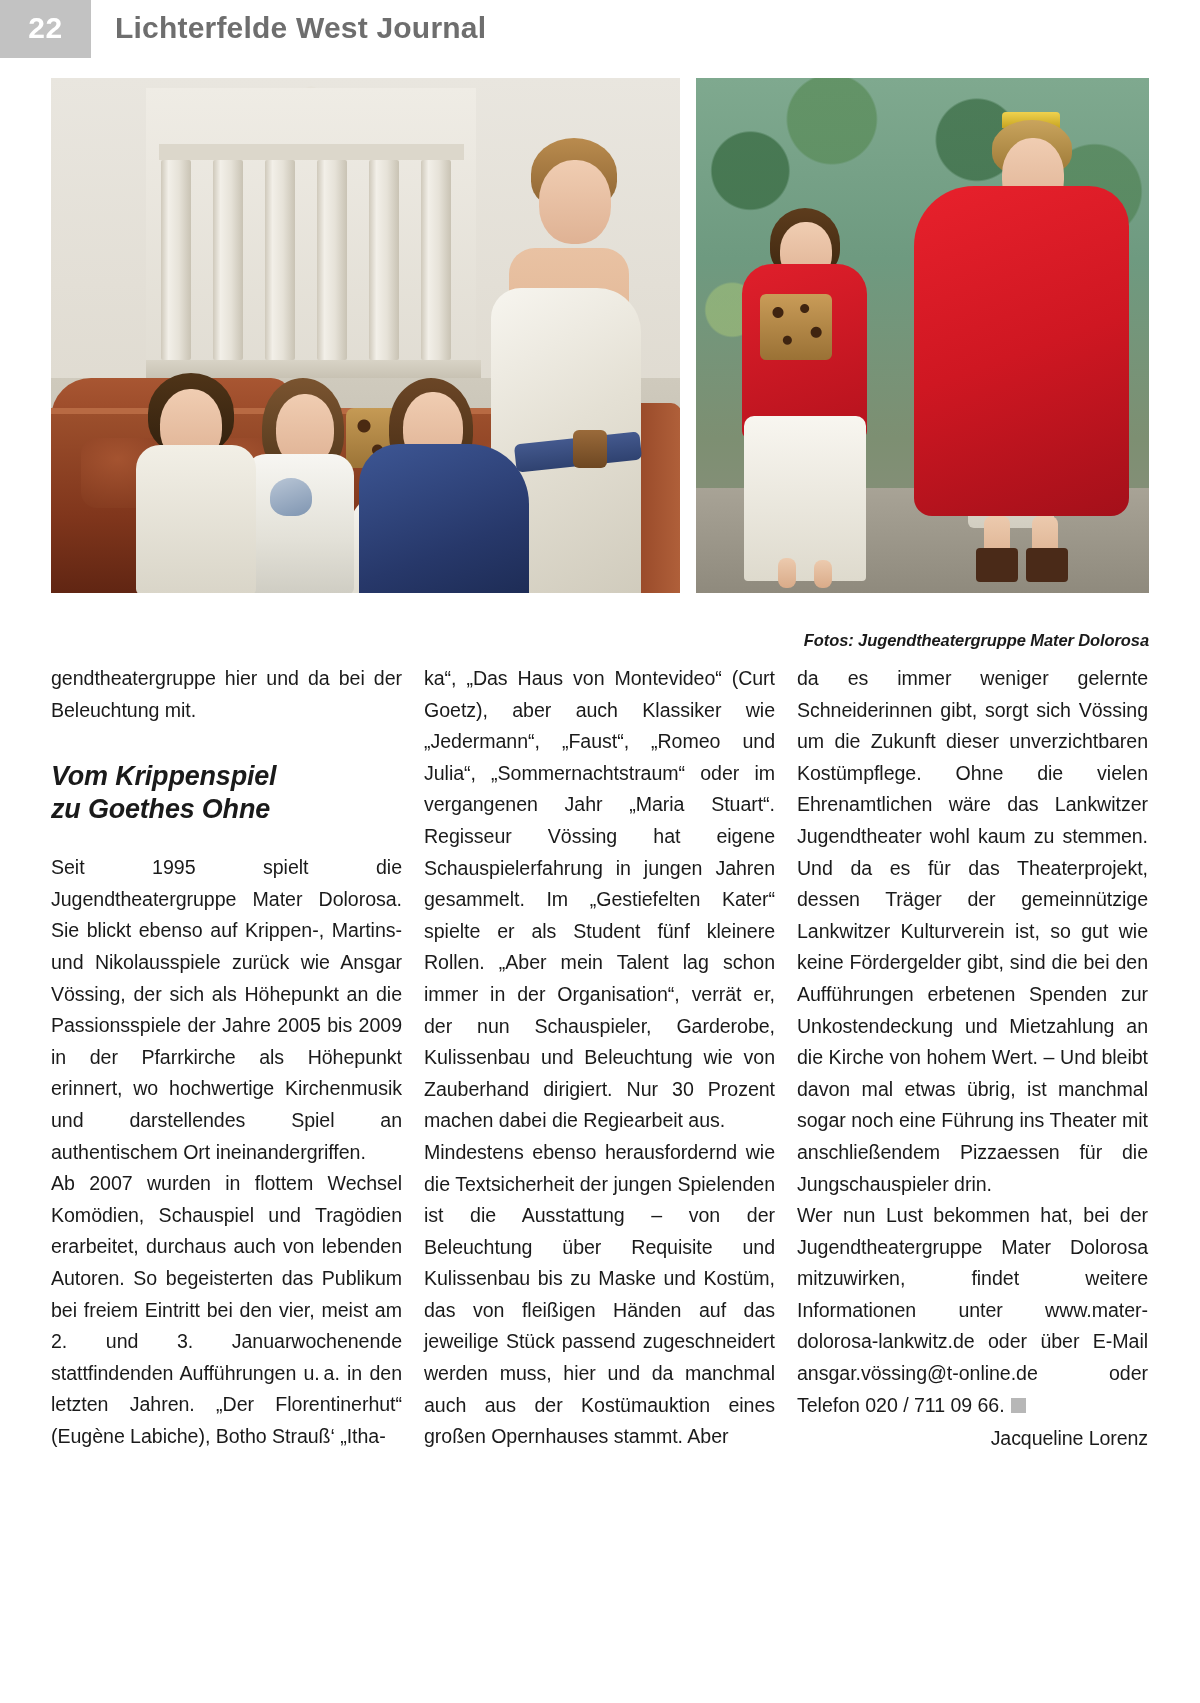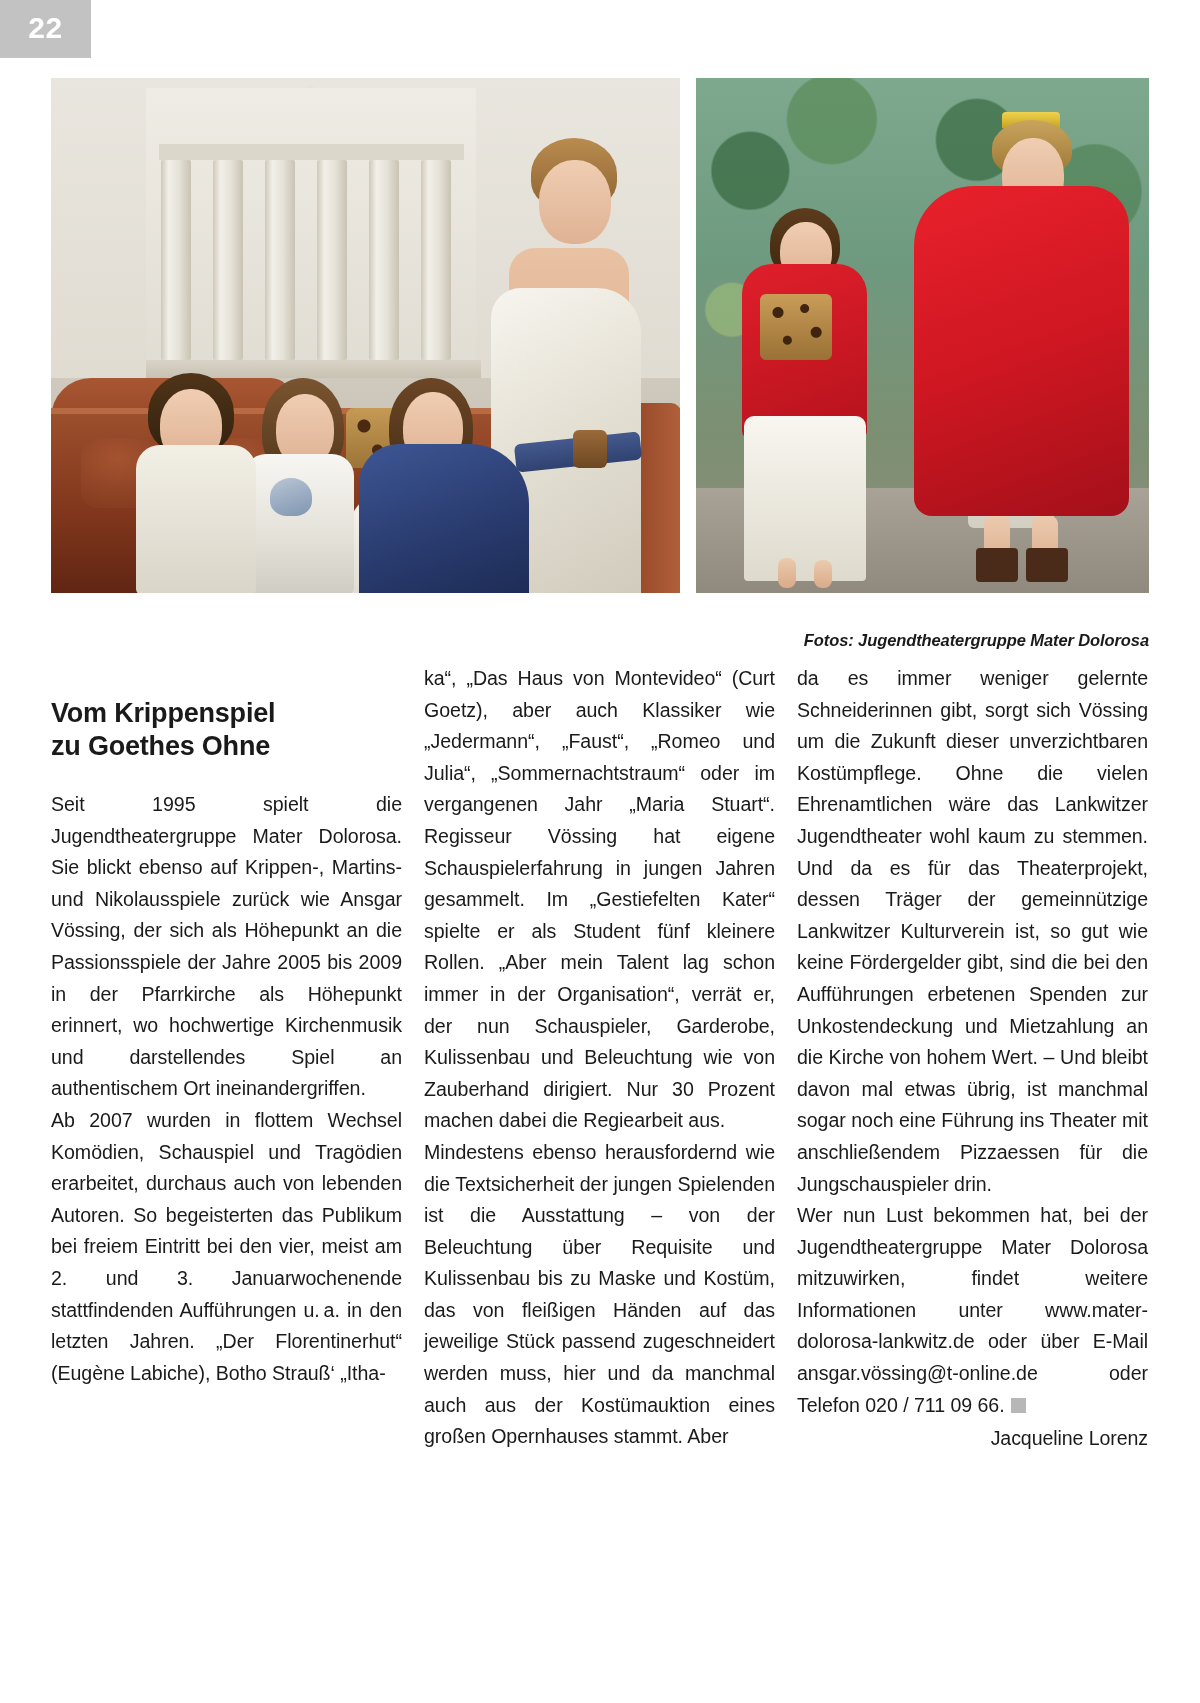--- a/index.html
+++ b/index.html
@@ -321,20 +321,21 @@
   }
   .col p { margin: 0; }
   .col p.cont { text-indent: 0; }
 
   .section-head {
     font-size: 27px;
     line-height: 33px;
     font-weight: bold;
     margin: 34px 0 26px 0;
     letter-spacing: -0.2px;
+    font-style: italic;
   }
   .byline {
     display: block;
     text-align: right;
     margin-top: 2px;
     letter-spacing: -0.1px;
   }
   .endmark {
     display: inline-block;
     width: 15px;
@@ -342,20 +343,21 @@
     background: #b7b7b7;
     vertical-align: -1px;
     margin-left: 6px;
   }
 </style>
 </head>
 <body>
 
 <div class="masthead">
   <div class="page-num-badge">22</div>
+  <div class="masthead-title">Lichterfelde West Journal</div>
 </div>
 
 <div class="photo-row">
 
   <div class="photo photo-left">
     <div class="ph-canvas">
       <div class="ph-layer lp-sky"></div>
       <div class="ph-layer lp-pediment"></div>
       <div class="ph-layer lp-temple"></div>
       <div class="ph-layer lp-arch"></div>
@@ -436,20 +438,21 @@
       </div>
     </div>
   </div>
 </div>
 
 <div class="photo-credit">Fotos: Jugendtheatergruppe Mater Dolorosa</div>
 
 <div class="columns">
 
   <div class="col">
+    <p class="cont">gendtheatergruppe hier und da bei der Beleuchtung mit.</p>
     <h2 class="section-head">
       <span>Vom Krippenspiel</span><br>
       <span>zu Goethes Ohne</span>
     </h2>
     <p>Seit 1995 spielt die Jugendtheatergruppe Mater Dolorosa. Sie blickt ebenso auf Krippen-, Martins- und Nikolausspiele zurück wie Ansgar Vössing, der sich als Höhepunkt an die Passionsspiele der Jahre 2005 bis 2009 in der Pfarrkirche als Höhepunkt erinnert, wo hochwertige Kirchenmusik und darstellendes Spiel an authentischem Ort ineinandergriffen.</p>
     <p>Ab 2007 wurden in flottem Wechsel Komödien, Schauspiel und Tragödien erarbeitet, durchaus auch von lebenden Autoren. So begeisterten das Publikum bei freiem Eintritt bei den vier, meist am 2. und 3. Januarwochenende stattfindenden Aufführungen u. a. in den letzten Jahren. „Der Florentinerhut“ (Eugène Labiche), Botho Strauß‘ „Itha-</p>
   </div>
 
   <div class="col">
     <p>ka“, „Das Haus von Montevideo“ (Curt Goetz), aber auch Klassiker wie „Jedermann“, „Faust“, „Romeo und Julia“, „Sommernachtstraum“ oder im vergangenen Jahr „Maria Stuart“. Regisseur Vössing hat eigene Schauspielerfahrung in jungen Jahren gesammelt. Im „Gestiefelten Kater“ spielte er als Student fünf kleinere Rollen. „Aber mein Talent lag schon immer in der Organisation“, verrät er, der nun Schauspieler, Garderobe, Kulissenbau und Beleuchtung wie von Zauberhand dirigiert. Nur 30 Prozent machen dabei die Regiearbeit aus.</p>

